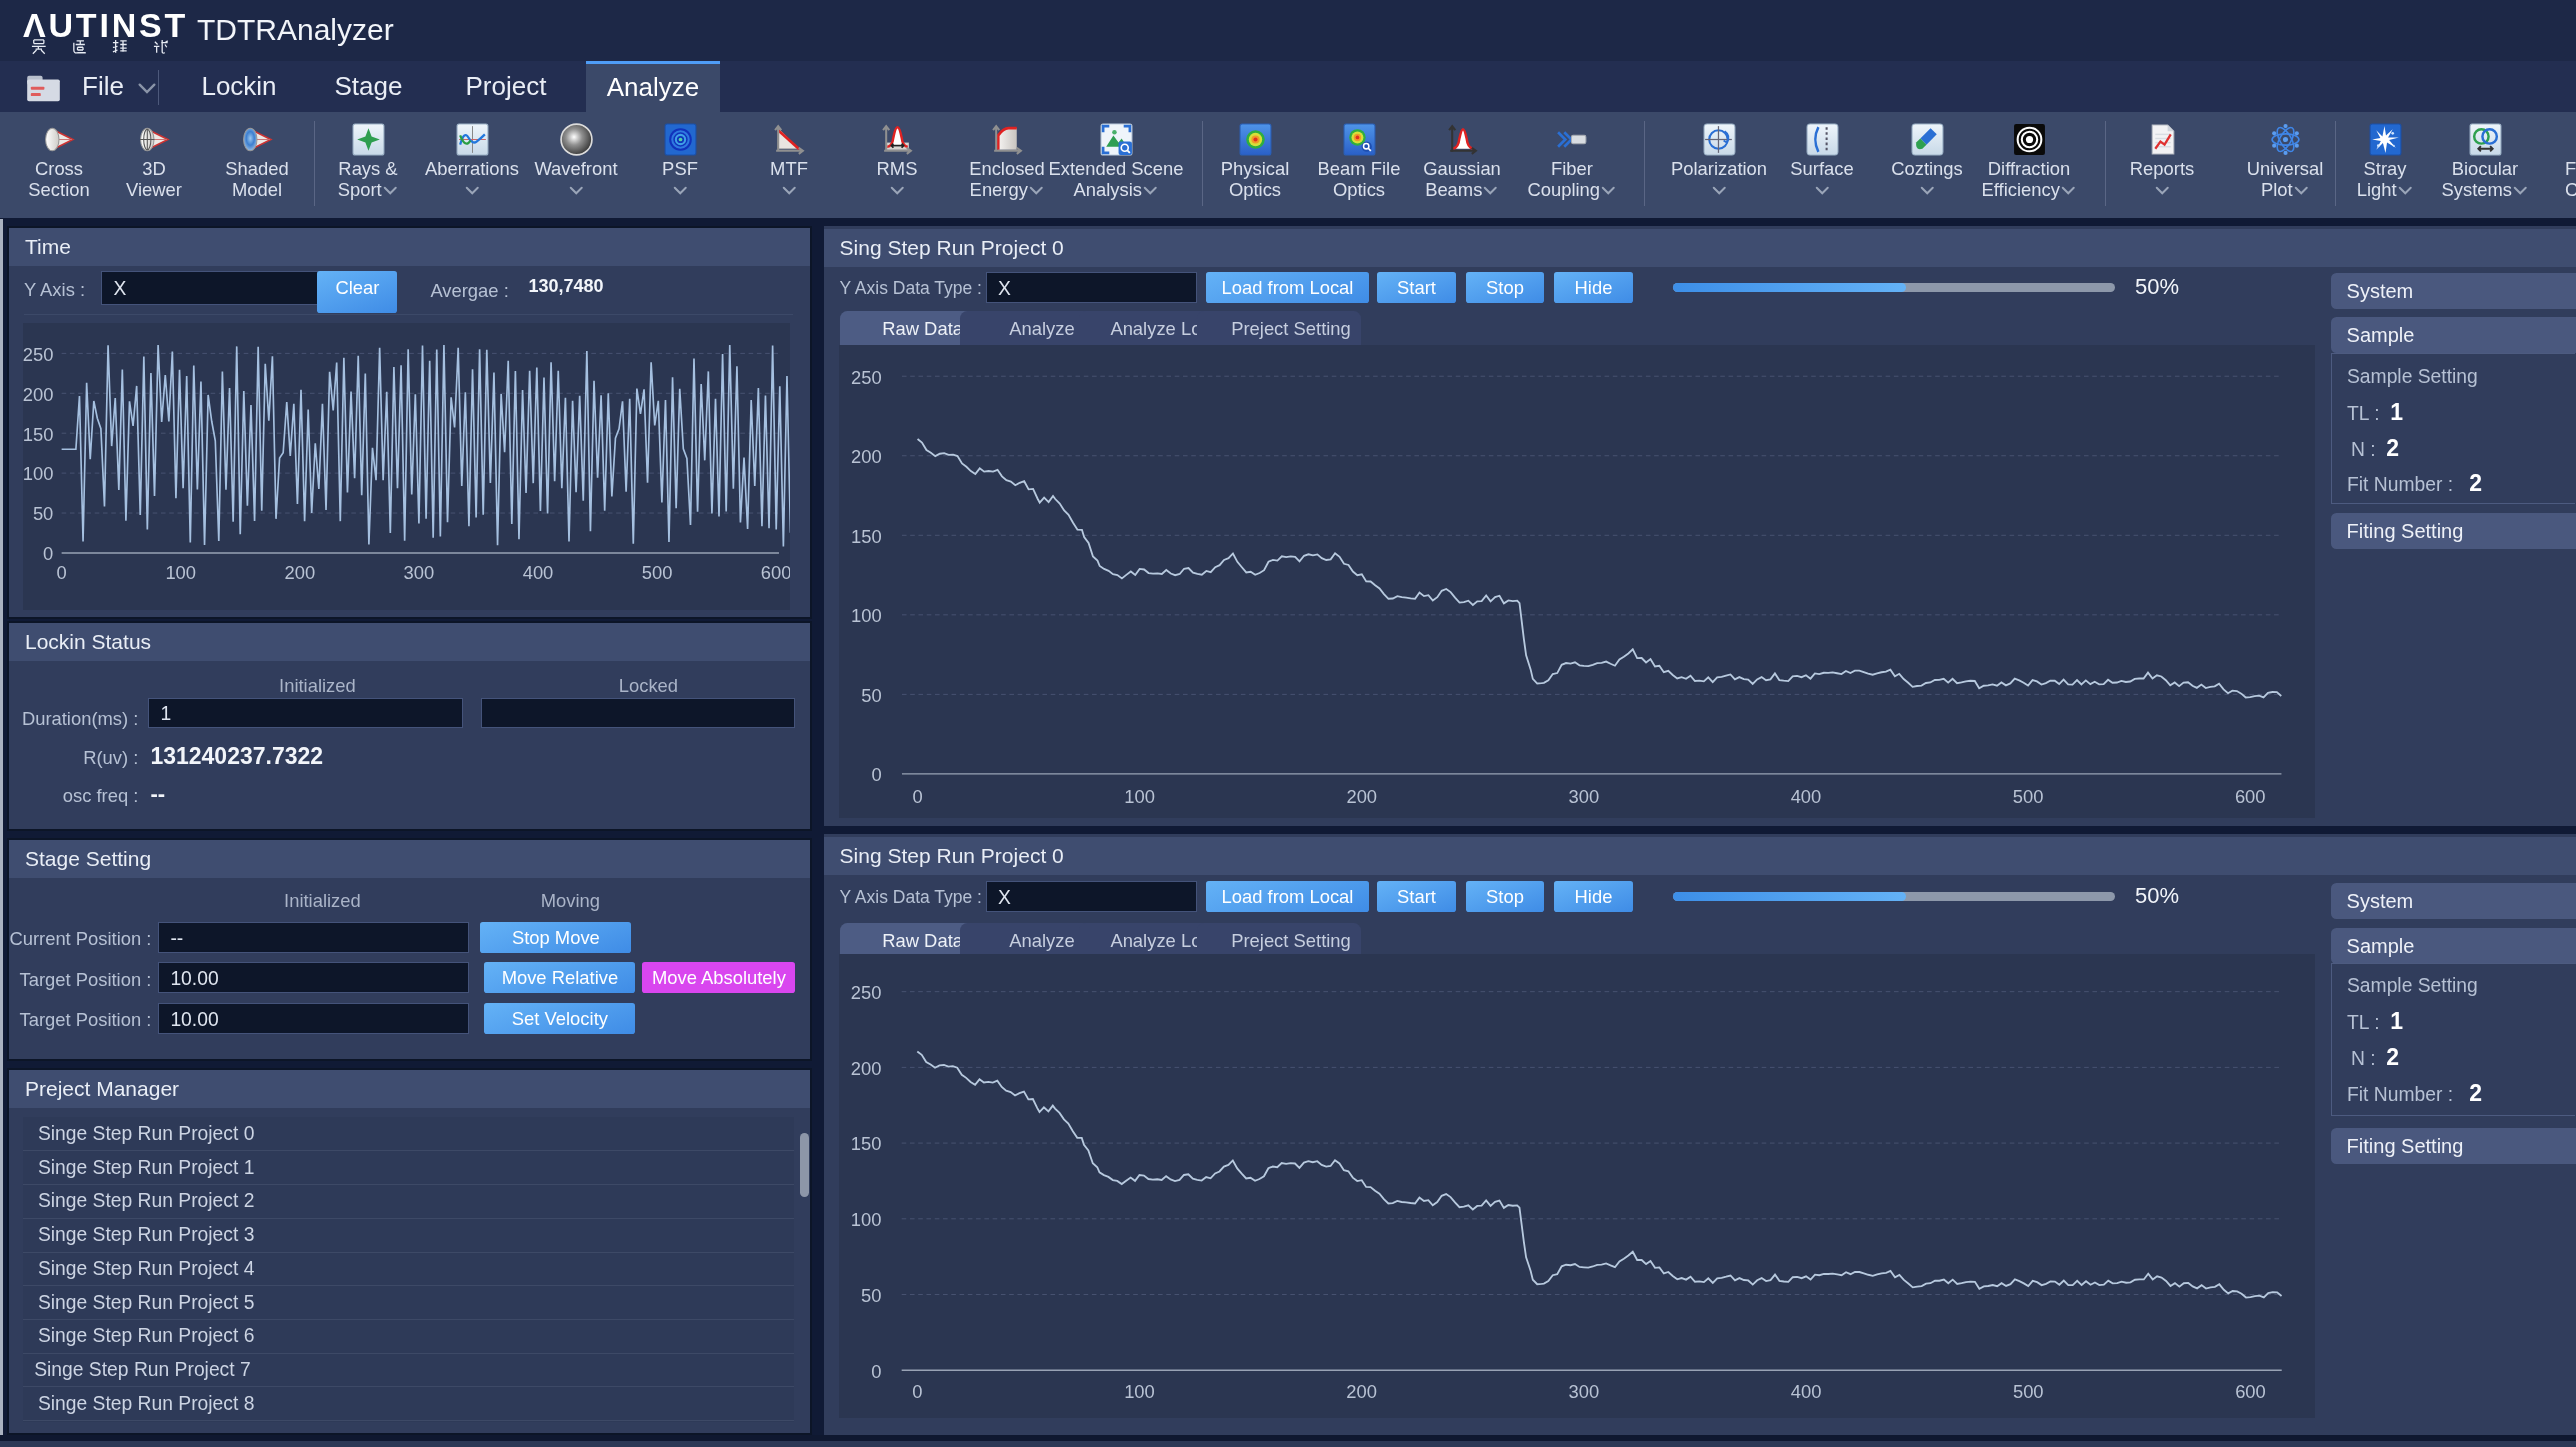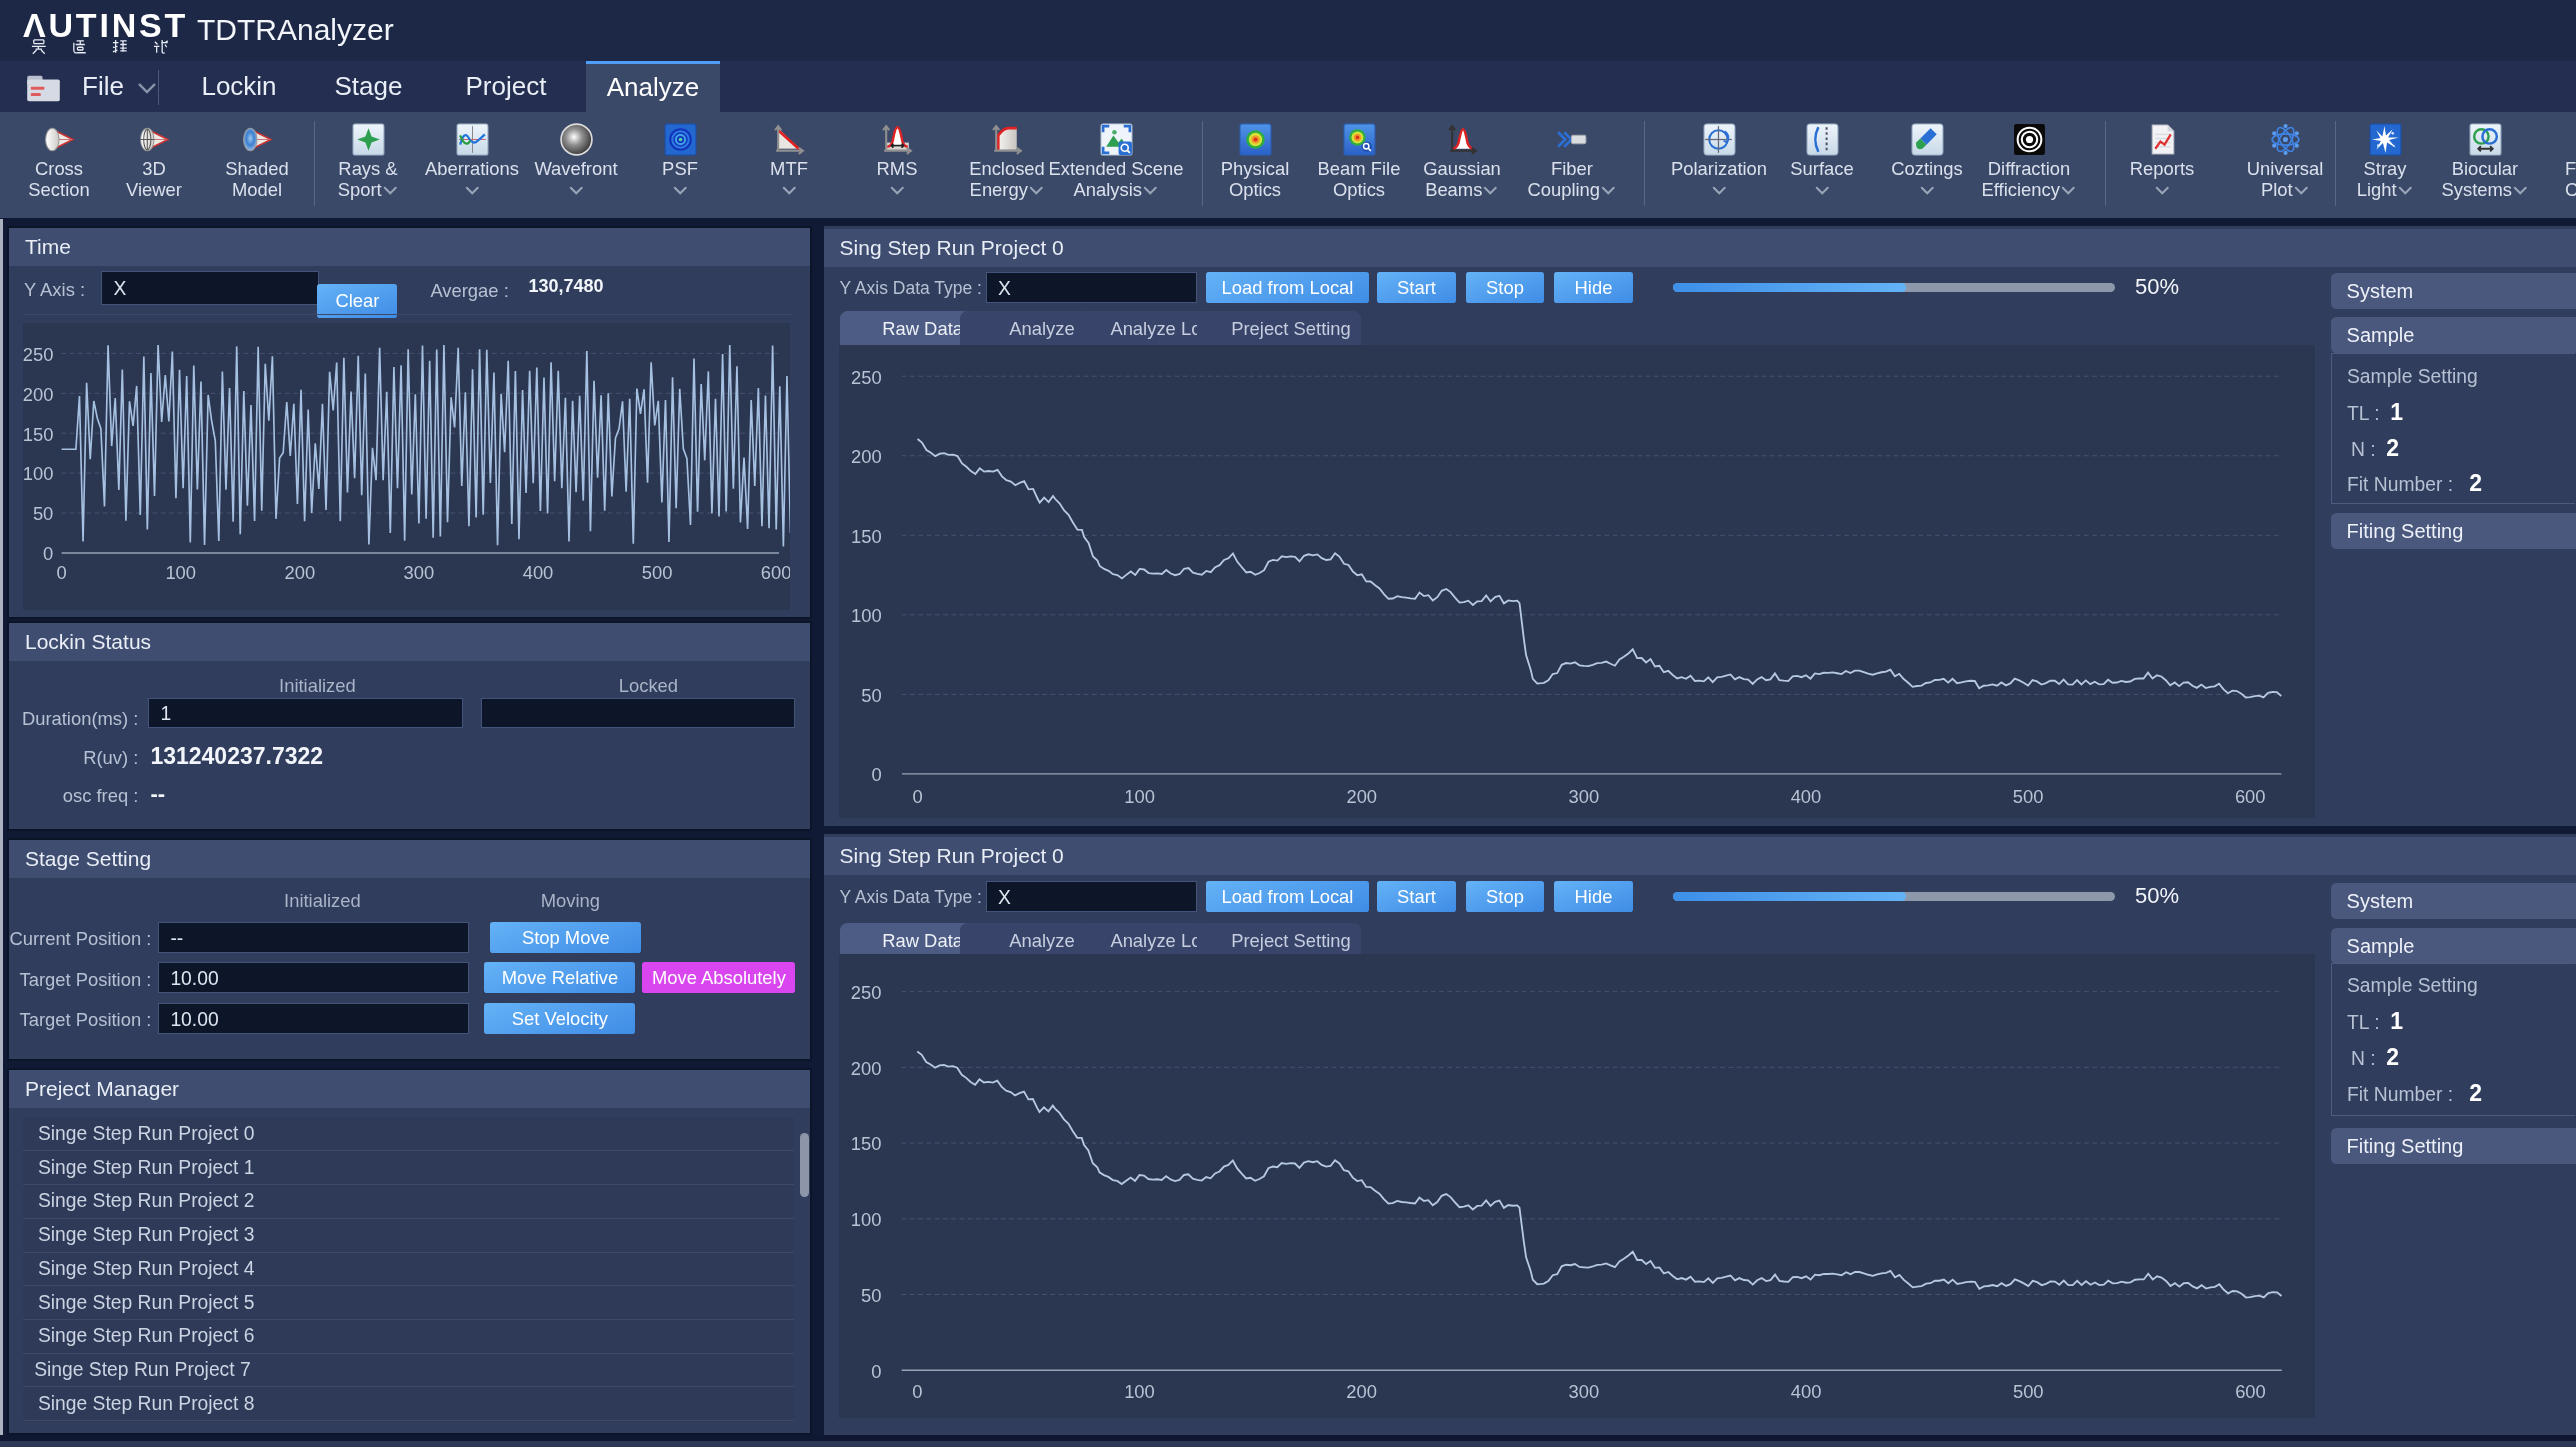--- a/index.html
+++ b/index.html
@@ -373,21 +373,21 @@
           <stop offset="0" stop-color="#4f94e8"></stop>
           <stop offset="1" stop-color="#2a60c8"></stop>
         </linearGradient>
 </defs>
     </svg>
 <div class="abs" style="left:0;top:219px;width:2.8px;height:1228px;background:#aab2c0"></div>
 <div class="panel" style="left:7.4px;top:226px;width:805px;height:393px;">
 <div class="phead"><span>Time</span></div>
 <div class="abs lab" style="left:14.7px;top:51px;">Y Axis :</div>
 <div class="input" style="left:92px;top:43px;width:218px;height:34px;line-height:34px;"><span style="margin-left:11px">X</span></div>
-<div class="btn" style="left:308px;top:43px;width:80px;height:34px;line-height:34px;margin-top:13px;">Clear</div>
+<div class="btn" style="left:308px;top:43px;width:80px;height:42px;line-height:34px;">Clear</div>
 <div class="abs lab" style="left:421px;top:52px;">Avergae :</div>
 <div class="abs white" style="left:519px;top:48px;font-size:18px;font-weight:bold;">130,7480</div>
 <div class="abs" style="left:14.7px;top:86px;width:769px;height:0.9px;background:#3c4968"></div>
 <div class="chartbox" style="left:13.8px;top:95px;width:767px;height:287px;">
 <svg width="767" height="287" viewBox="0 0 834 312">
           <line x1="42" y1="206.6" x2="822" y2="206.6" stroke="#4a5574" stroke-width="1" stroke-dasharray="5 4"></line>
           <text x="33" y="214.6" text-anchor="end" class="axlab">50</text>
           <line x1="42" y1="163.2" x2="822" y2="163.2" stroke="#4a5574" stroke-width="1" stroke-dasharray="5 4"></line>
           <text x="33" y="171.2" text-anchor="end" class="axlab">100</text>
           <line x1="42" y1="119.8" x2="822" y2="119.8" stroke="#4a5574" stroke-width="1" stroke-dasharray="5 4"></line>
@@ -420,21 +420,21 @@
 <div class="abs white" style="left:141px;top:120px;font-size:23px;font-weight:bold;">131240237.7322</div>
 <div class="abs lab" style="left:0px;top:162px;width:129px;text-align:right;">osc freq :</div>
 <div class="abs white" style="left:141px;top:158px;font-size:22px;font-weight:bold;">--</div>
 </div>
 <div class="panel" style="left:7.4px;top:838px;width:805px;height:223px;">
 <div class="phead"><span>Stage Setting</span></div>
 <div class="abs lab" style="left:244px;top:50px;width:138px;text-align:center;color:#aab4c8;font-size:18.4px">Initialized</div>
 <div class="abs lab" style="left:492px;top:50px;width:138px;text-align:center;color:#aab4c8;font-size:18.4px">Moving</div>
 <div class="abs lab" style="left:0px;top:88px;width:142px;text-align:right;">Current Position :</div>
 <div class="input" style="left:149px;top:82px;width:311px;height:31px;line-height:31px;"><span style="margin-left:11px">--</span></div>
-<div class="btn" style="left:481px;top:82px;width:151px;height:31px;line-height:31px;">Stop Move</div>
+<div class="btn" style="left:471px;top:82px;width:151px;height:31px;line-height:31px;">Stop Move</div>
 <div class="abs lab" style="left:0px;top:129px;width:142px;text-align:right;">Target Position :</div>
 <div class="input" style="left:149px;top:122px;width:311px;height:31px;line-height:31px;"><span style="margin-left:11px">10.00</span></div>
 <div class="btn" style="left:475px;top:122px;width:151px;height:31px;line-height:31px;">Move Relative</div>
 <div class="btn" style="left:633px;top:122px;width:153px;height:31px;line-height:31px;background:#d946ef;font-size:18.4px;">Move Absolutely</div>
 <div class="abs lab" style="left:0px;top:169px;width:142px;text-align:right;">Target Position :</div>
 <div class="input" style="left:149px;top:163px;width:311px;height:31px;line-height:31px;"><span style="margin-left:11px">10.00</span></div>
 <div class="btn" style="left:475px;top:163px;width:151px;height:31px;line-height:31px;">Set Velocity</div>
 </div>
 <div class="panel" style="left:7.4px;top:1068px;width:805px;height:367px;">
 <div class="phead"><span>Preject Manager</span></div>

